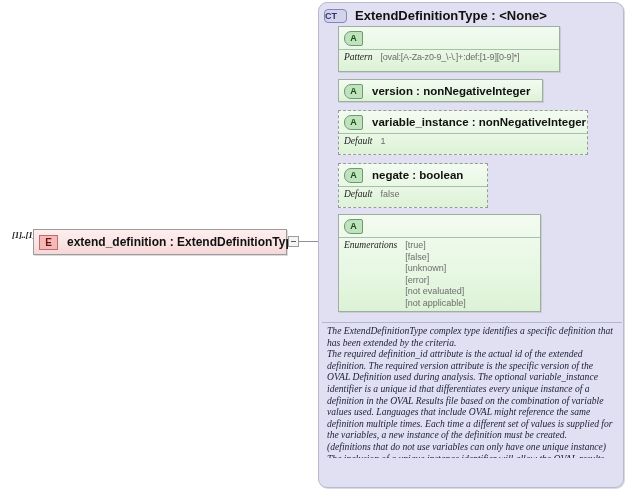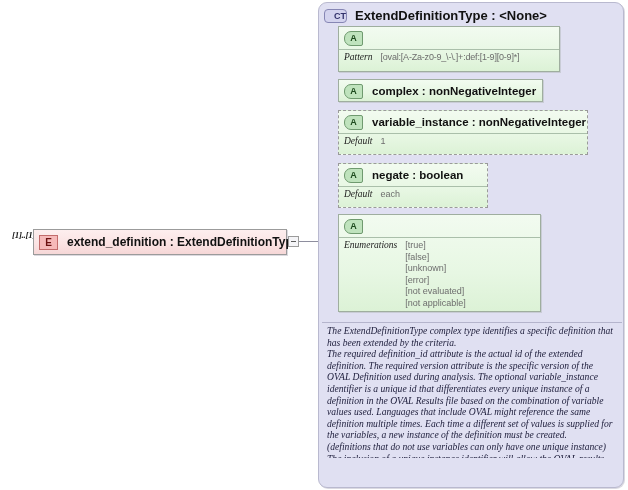--- a/index.html
+++ b/index.html
@@ -117,21 +117,21 @@
     width: 23px;
     height: 14px;
     box-sizing: border-box;
     border: 1px solid #8686b4;
     border-radius: 4px;
     background: #d3d3ee;
     color: #32326b;
     font-size: 9px;
     font-weight: bold;
     line-height: 13px;
-    text-align: right;
+    text-align: left;
     flex: none;
   }
   .ct-title {
     margin-left: 8px;
     font-size: 13px;
     font-weight: bold;
     color: #111111;
     white-space: nowrap;
   }
 
@@ -256,21 +256,21 @@
     </div>
     <div class="attr-facet">
       <span class="facet-label">Pattern</span>
       <span class="facet-value mono-ish">[oval:[A-Za-z0-9_\-\.]+:def:[1-9][0-9]*]</span>
     </div>
   </div>
 
   <div class="attr-box" style="left:338px; top:79px; width:205px; height:23px;">
     <div class="attr-head">
       <span class="badge-a">A</span>
-      <span class="attr-name">complex   : nonNegativeInteger</span>
+      <span class="attr-name">version   : nonNegativeInteger</span>
     </div>
   </div>
 
   <div class="attr-box optional" style="left:338px; top:110px; width:250px; height:45px;">
     <div class="attr-head">
       <span class="badge-a">A</span>
       <span class="attr-name">variable_instance : nonNegativeInteger</span>
     </div>
     <div class="attr-facet">
       <span class="facet-label">Default</span>
@@ -278,21 +278,21 @@
     </div>
   </div>
 
   <div class="attr-box optional" style="left:338px; top:163px; width:150px; height:45px;">
     <div class="attr-head">
       <span class="badge-a">A</span>
       <span class="attr-name">negate   : boolean</span>
     </div>
     <div class="attr-facet">
       <span class="facet-label">Default</span>
-      <span class="facet-value">each</span>
+      <span class="facet-value">false</span>
     </div>
   </div>
 
   <div class="attr-box" style="left:338px; top:214px; width:203px; height:98px;">
     <div class="attr-head">
       <span class="badge-a">A</span>
     </div>
     <div class="attr-facet">
       <span class="facet-label enum-lbl">Enumerations</span>
       <span class="facet-value">[true]

